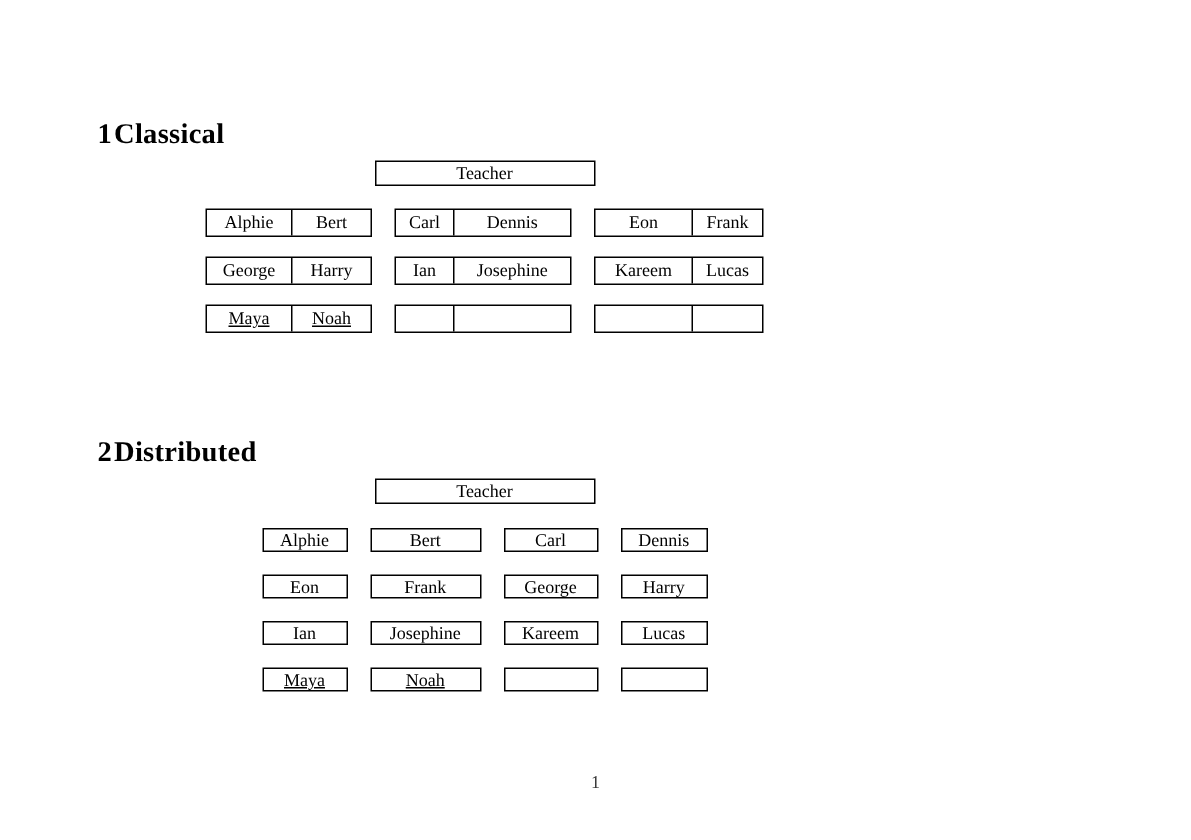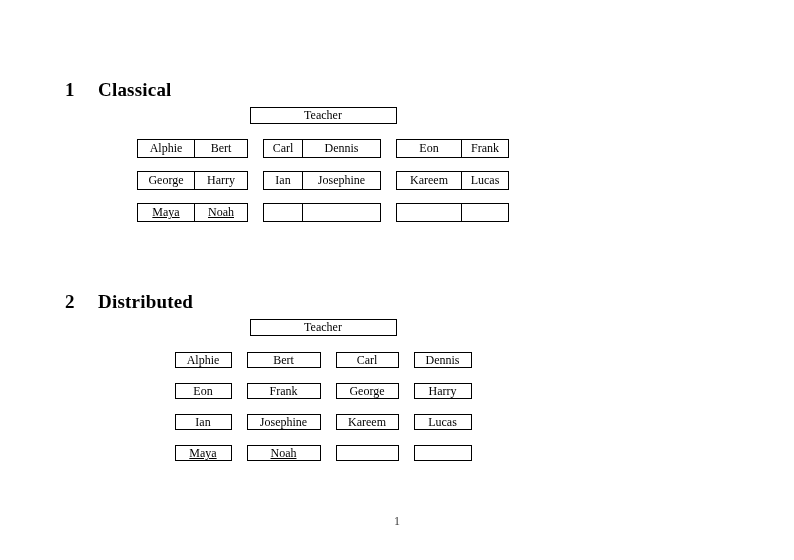--- a/index.html
+++ b/index.html
@@ -25,21 +25,20 @@
     line-height: 20px;
     white-space: nowrap;
     letter-spacing: 0.2px;
   }
   .section-heading .sec-num {
     display: inline-block;
     min-width: 11px;
   }
   .section-heading .sec-title {
     display: inline-block;
-    margin-left: 22px;
     font-family: Liberation Serif, serif;
   }
   #heading-classical   { top: 64px; }
   #heading-distributed { top: 276px; }
 
   
   .diagram {
     position: absolute;
     left: 0;
     width: 646px;

